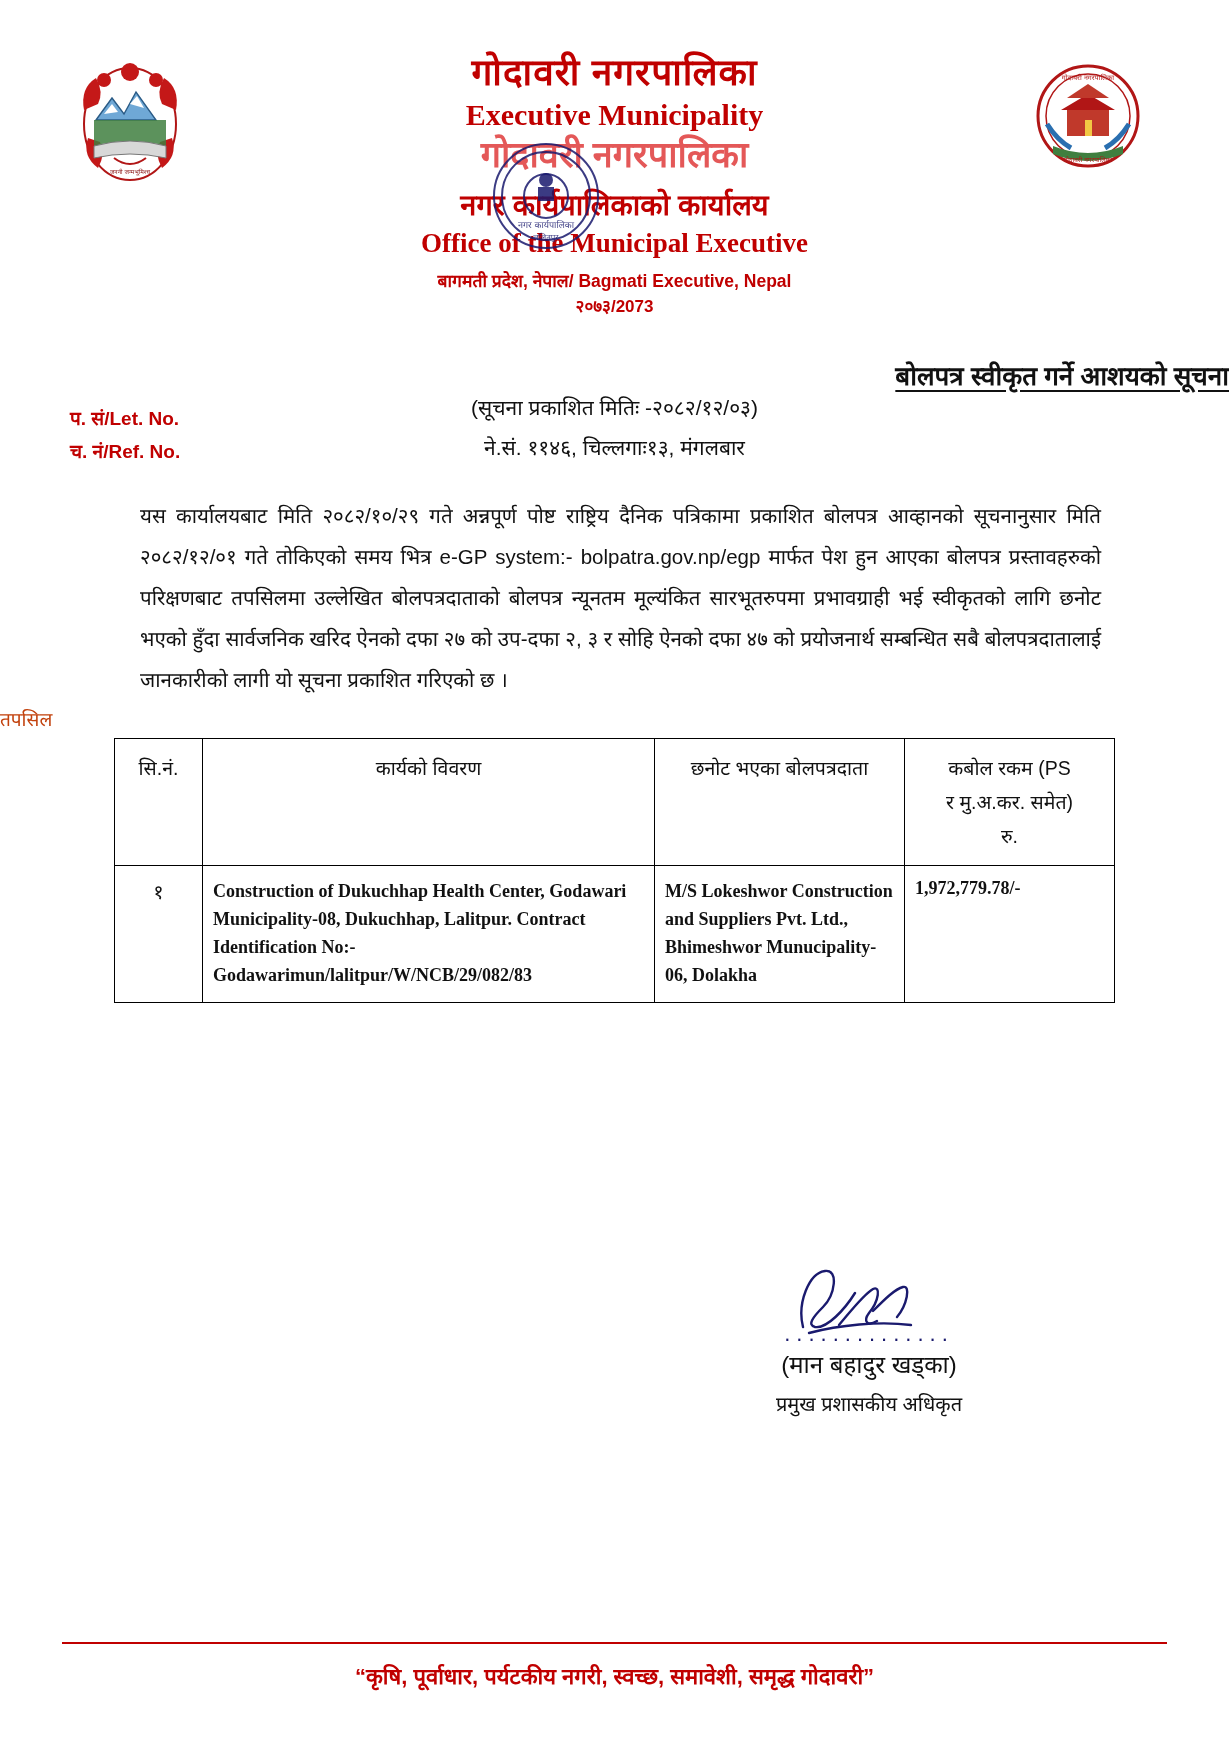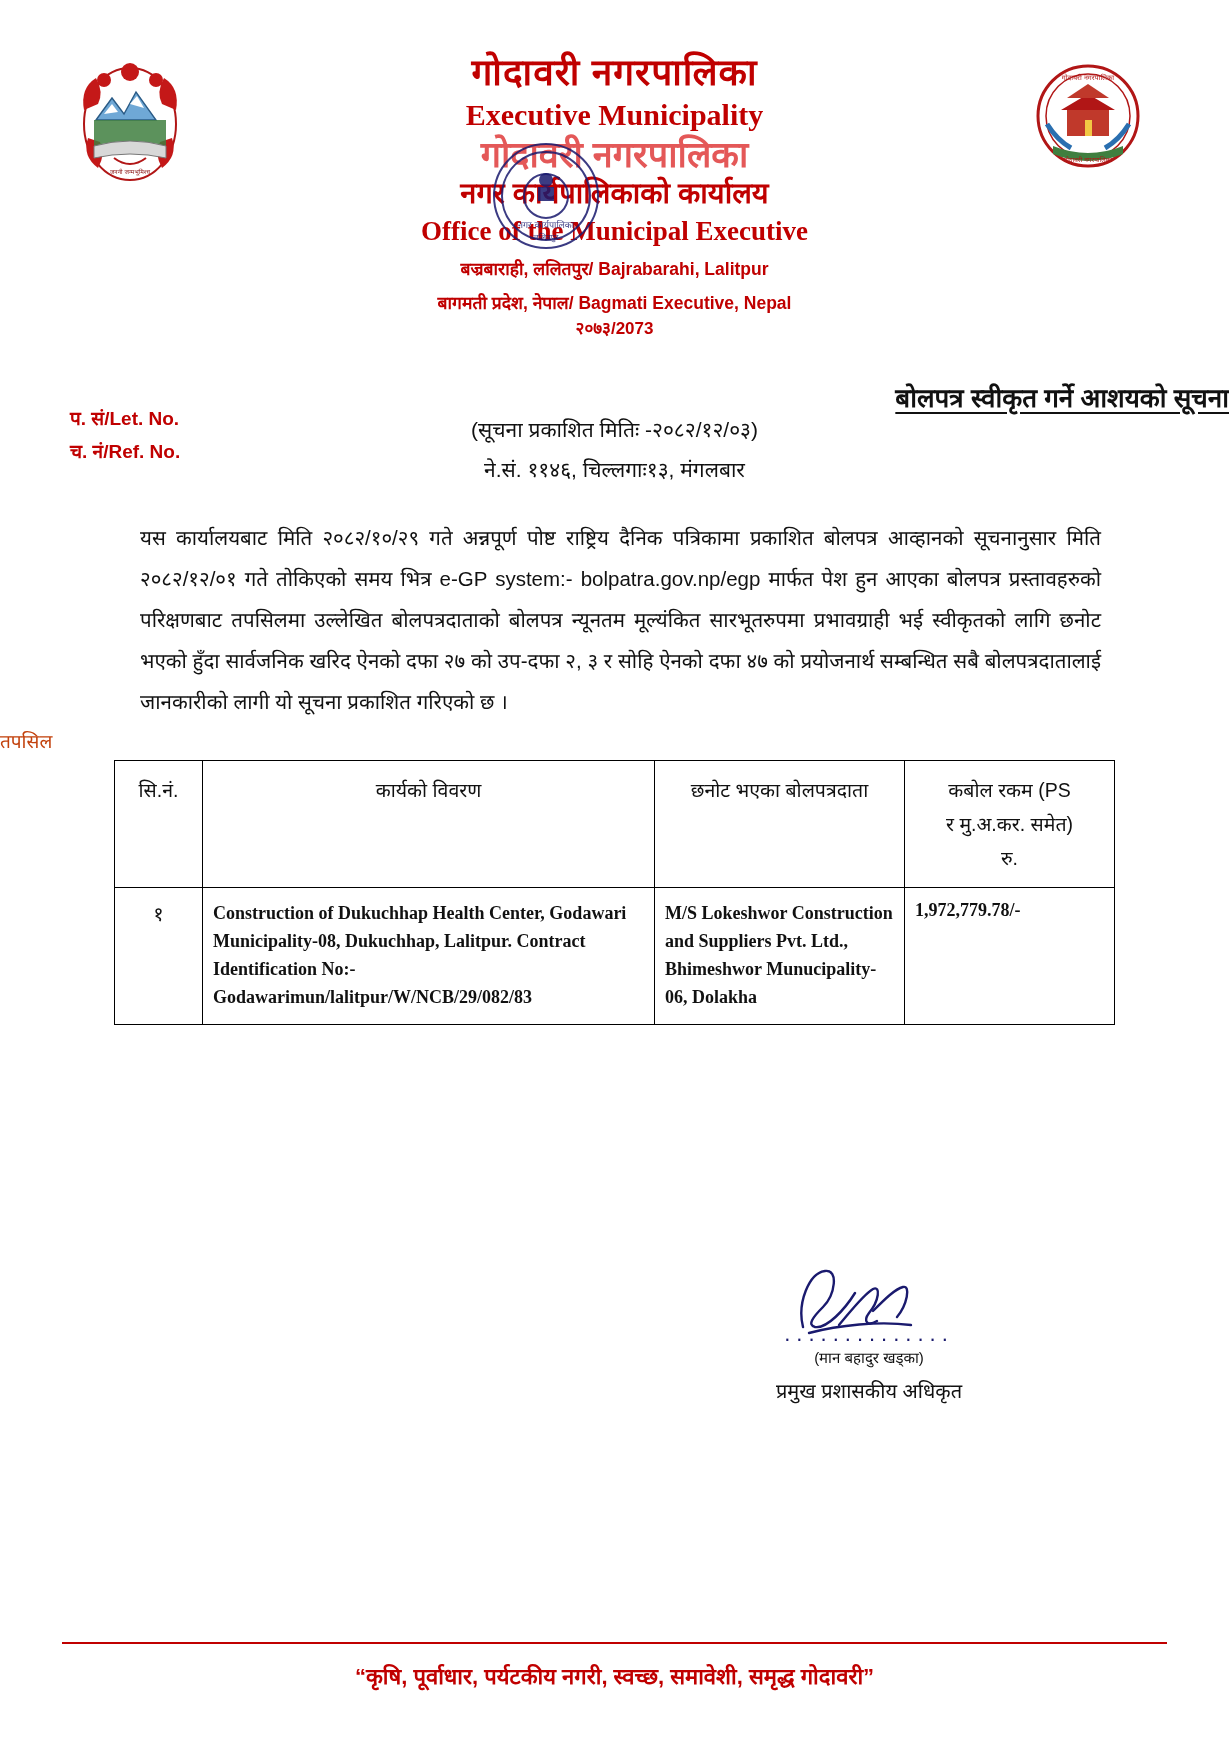--- a/index.html
+++ b/index.html
@@ -63,21 +63,21 @@
     line-height: 1.1;
     margin-top: 2px;
     opacity: 0.92;
   }
   .t-np-2 {
     font-family: "Liberation Sans", sans-serif;
     color: #c00000;
     font-size: 29px;
     font-weight: bold;
     line-height: 1.2;
-    margin-top: 2px;
+    margin-top: 14px;
   }
   .t-en-2 {
     font-family: "Liberation Serif", serif;
     color: #c00000;
     font-size: 27px;
     font-weight: bold;
     line-height: 1.25;
     margin-top: 4px;
   }
   .t-addr {
@@ -224,21 +224,21 @@
   .sig-dots {
     position: absolute;
     left: 0; right: 0; top: 66px;
     font-size: 22px;
     letter-spacing: 6px;
     color: #1a1a6e;
     font-family: "Liberation Sans", sans-serif;
   }
   .sig-name {
     font-family: "Liberation Sans", sans-serif;
-    font-size: 15px;
+    font-size: 24px;
     color: #111;
     margin-top: 2px;
   }
   .sig-post {
     font-family: "Liberation Sans", sans-serif;
     font-size: 20px;
     color: #111;
     margin-top: 10px;
   }
 
@@ -311,21 +311,20 @@
         <text x="55" y="104" font-size="6.5" fill="#b11616" text-anchor="middle" font-family="DejaVu Sans, sans-serif">गोदावरी      नगरपालिका</text>
       </svg>
     </div>
 
     <div class="title-block">
       <div class="t-np-1">गोदावरी नगरपालिका</div>
       <div class="t-en-1">Executive Municipality</div>
       <div class="t-np-shadow">गोदावरी नगरपालिका</div>
       <div class="t-np-2">नगर कार्यपालिकाको कार्यालय</div>
       <div class="t-en-2">Office of the Municipal Executive</div>
-      <div class="t-addr">बज्रबाराही, ललितपुर/  Bajrabarahi, Lalitpur</div>
       <div class="t-addr">बागमती प्रदेश, नेपाल/  Bagmati Executive, Nepal</div>
       <div class="t-year">२०७३/2073</div>
     </div>
 
     <div class="stamp">
       <svg width="160" height="125" viewBox="0 0 160 125" xmlns="http://www.w3.org/2000/svg">
         <g opacity="0.85" stroke="#1a1a6e" fill="none" stroke-width="2">
           <circle cx="80" cy="56" r="52"></circle>
           <circle cx="80" cy="56" r="44"></circle>
           <circle cx="80" cy="56" r="22"></circle>

